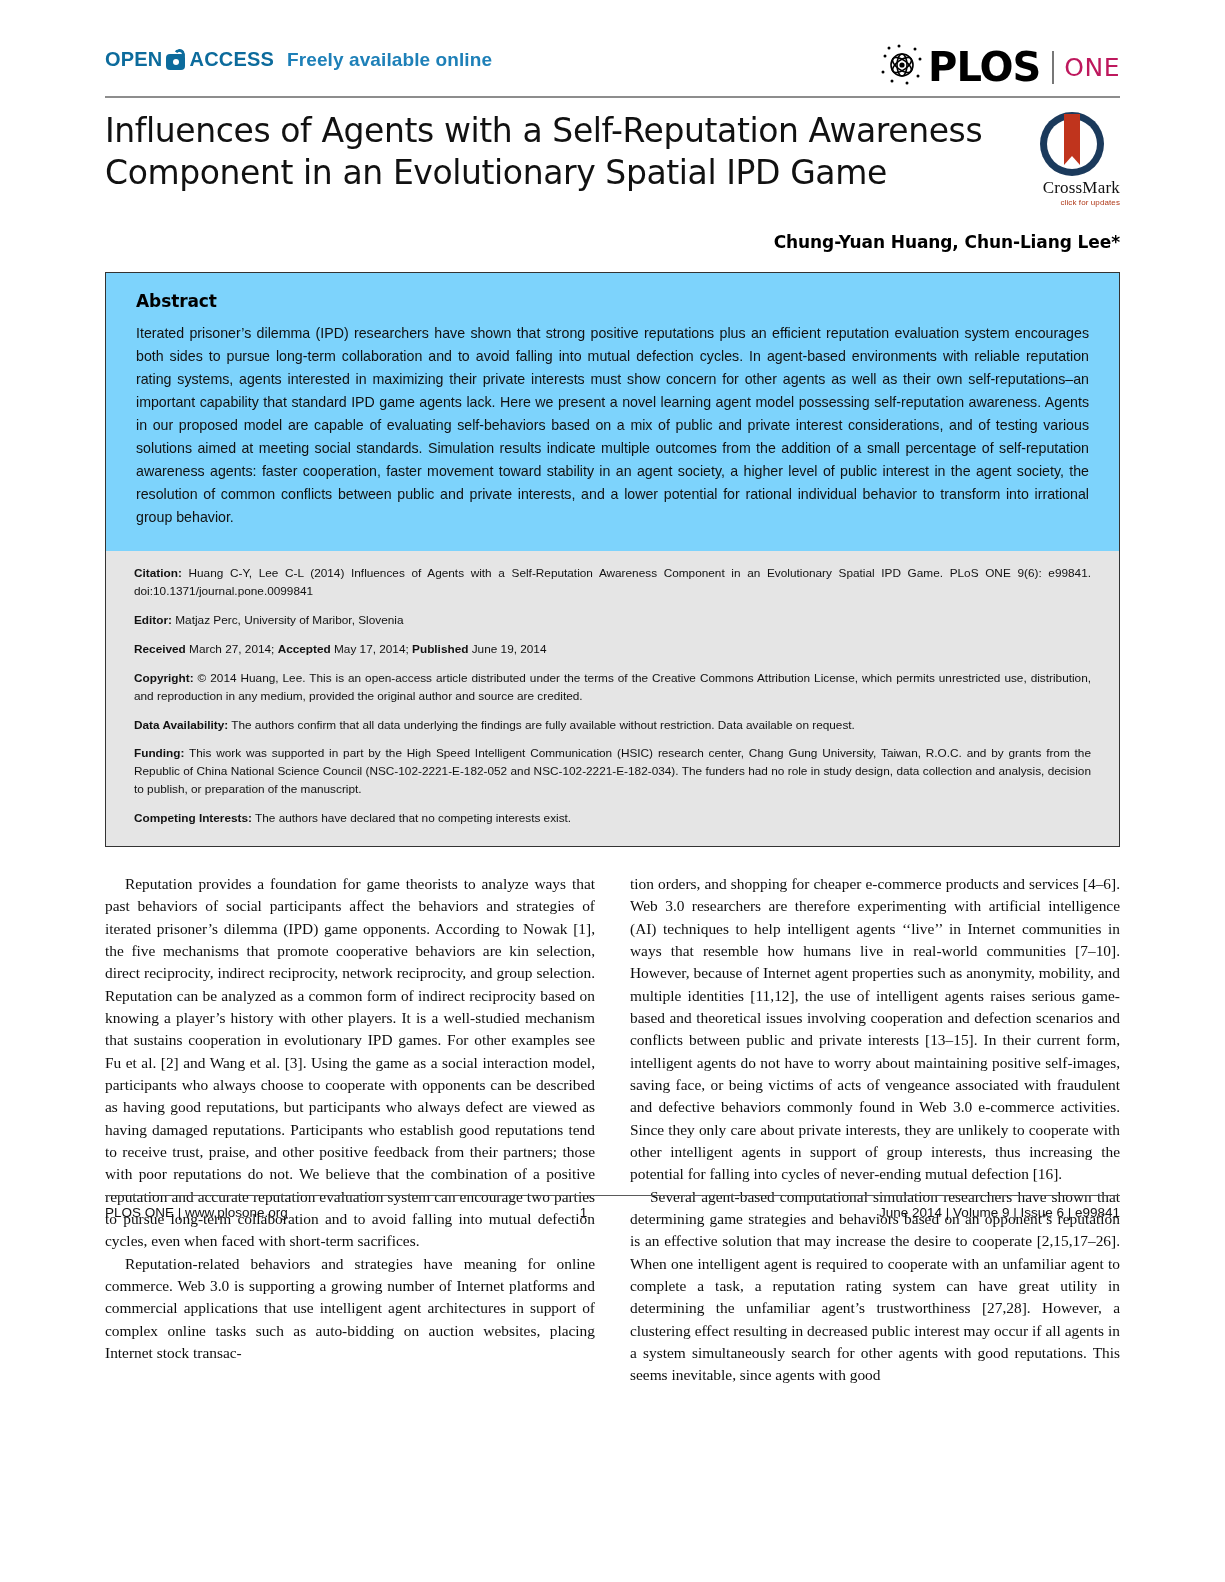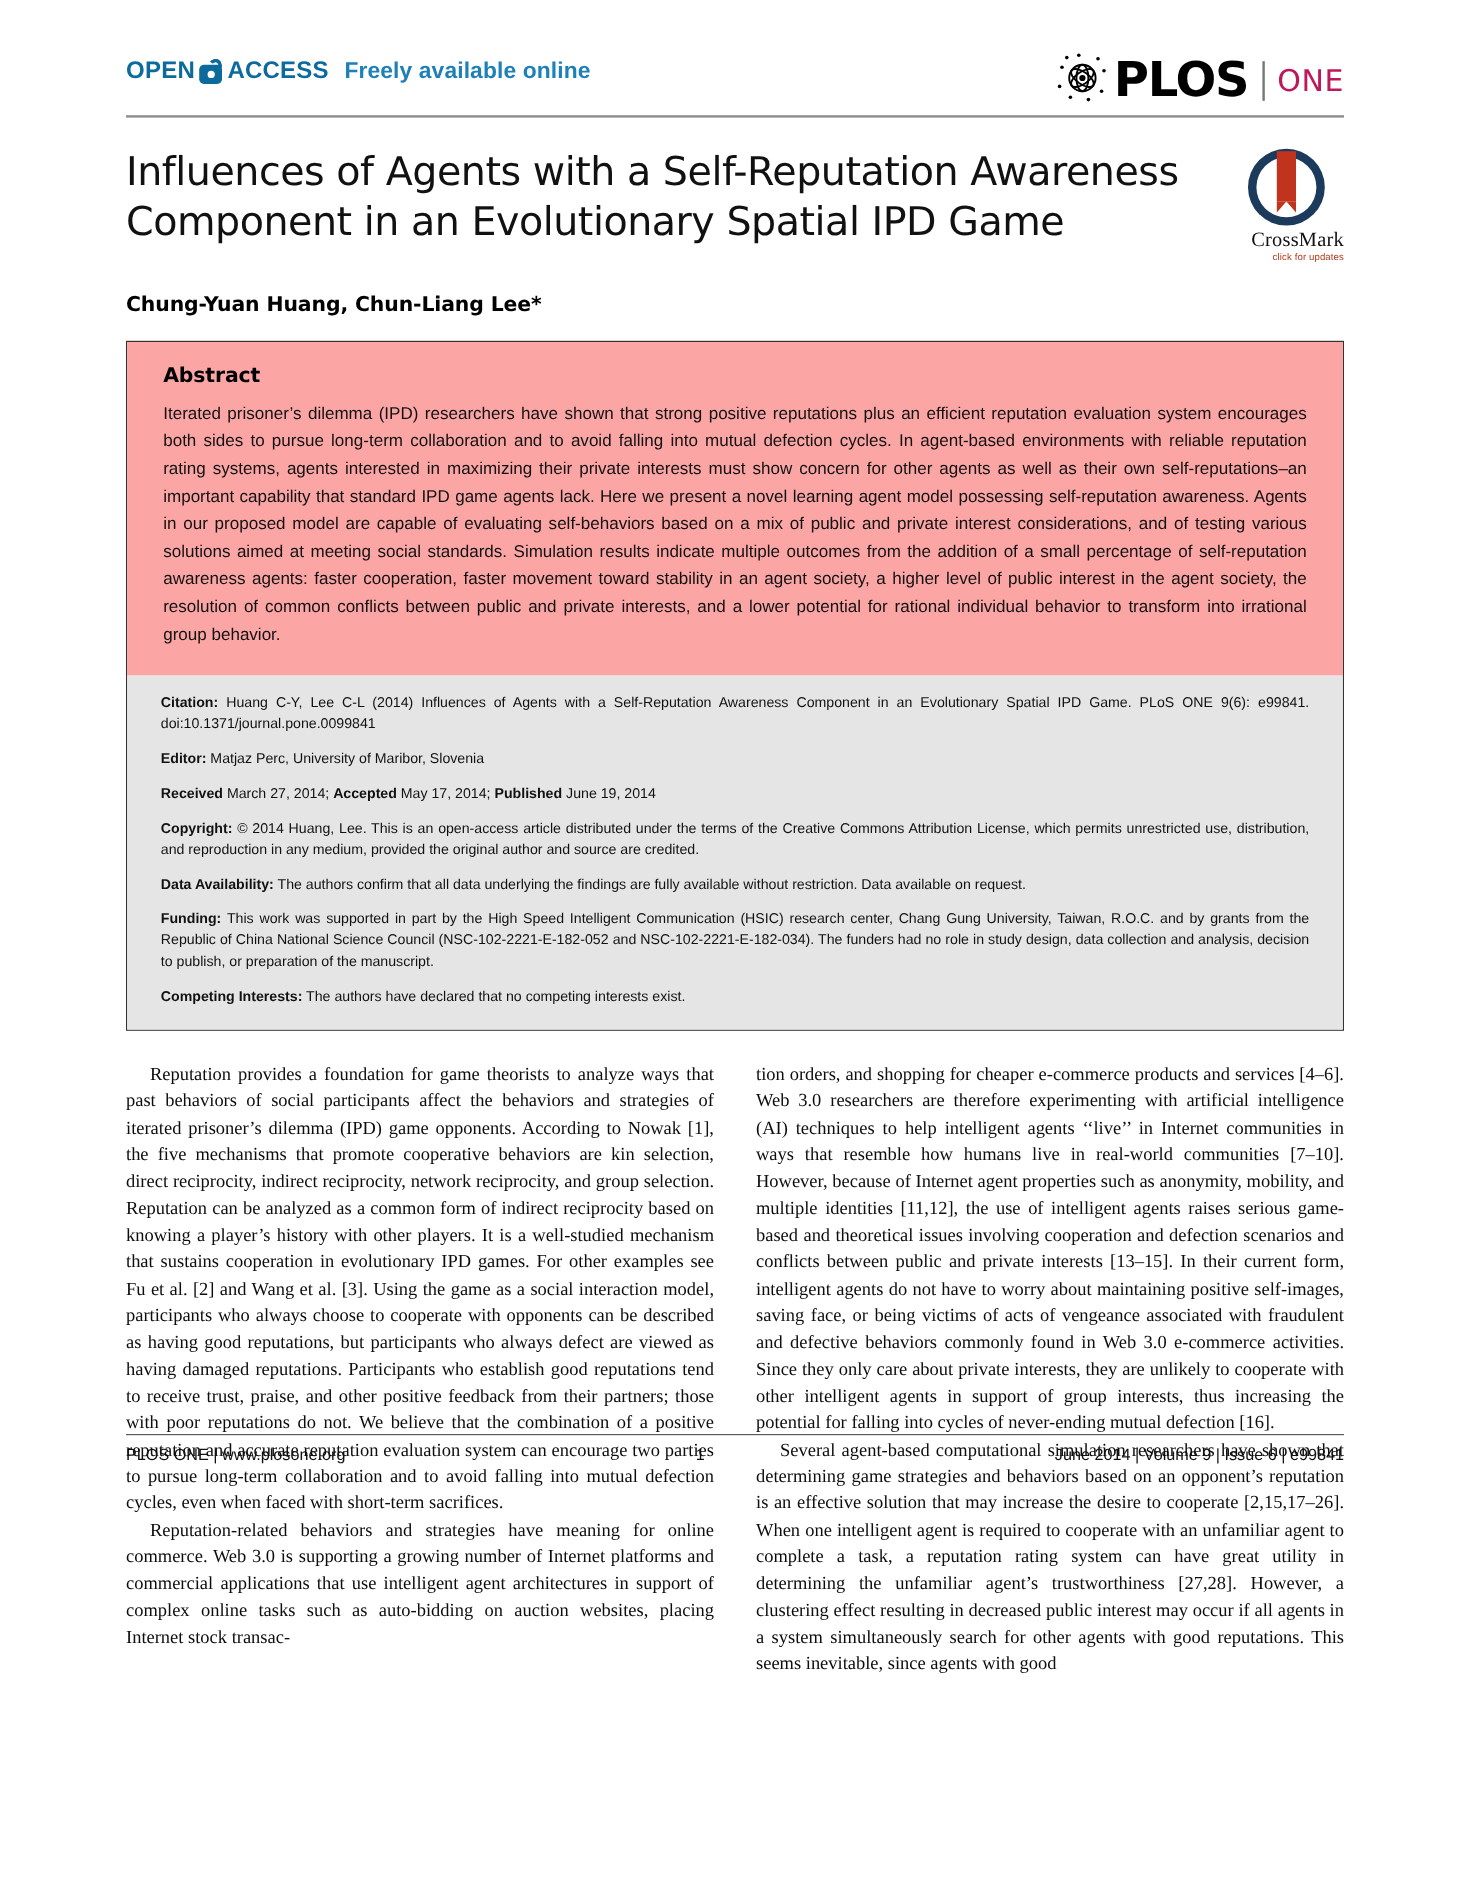--- a/index.html
+++ b/index.html
@@ -117,21 +117,21 @@
     line-height: 1;
   }
   .rule-top {
     border-top: 2px solid #8d8d8d;
     margin-top: 4px;
   }
 
   
   .title-row {
     position: relative;
-    margin-top: 24px;
+    margin-top: 12px;
     min-height: 92px;
   }
   .article-title {
     font-family: "DejaVu Sans", sans-serif;
     font-size: 33px;
     font-weight: normal;
     line-height: 1.28;
     letter-spacing: -0.4px;
     width: 940px;
     margin: 0;
@@ -185,37 +185,38 @@
     letter-spacing: 0.1px;
   }
 
   
   .authors {
     font-family: "DejaVu Sans", sans-serif;
     font-size: 17px;
     font-weight: bold;
     margin-top: 30px;
     letter-spacing: -0.1px;
+    text-align: right;
   }
   .affil {
     font-size: 12.5px;
     line-height: 1.62;
     margin-top: 13px;
     width: 1000px;
     color: #1a1a1a;
   }
 
   
   .info-box {
     margin-top: 20px;
     border: 1.5px solid #333;
     box-sizing: border-box;
   }
   .abstract {
-    background: #fca5a5;
+    background: #7dd3fc;
     padding: 18px 30px 22px 30px;
   }
   .abstract h2 {
     font-family: "DejaVu Sans", sans-serif;
     font-size: 17px;
     font-weight: bold;
     margin: 0 0 11px 0;
     letter-spacing: -0.1px;
   }
   .abstract p {

